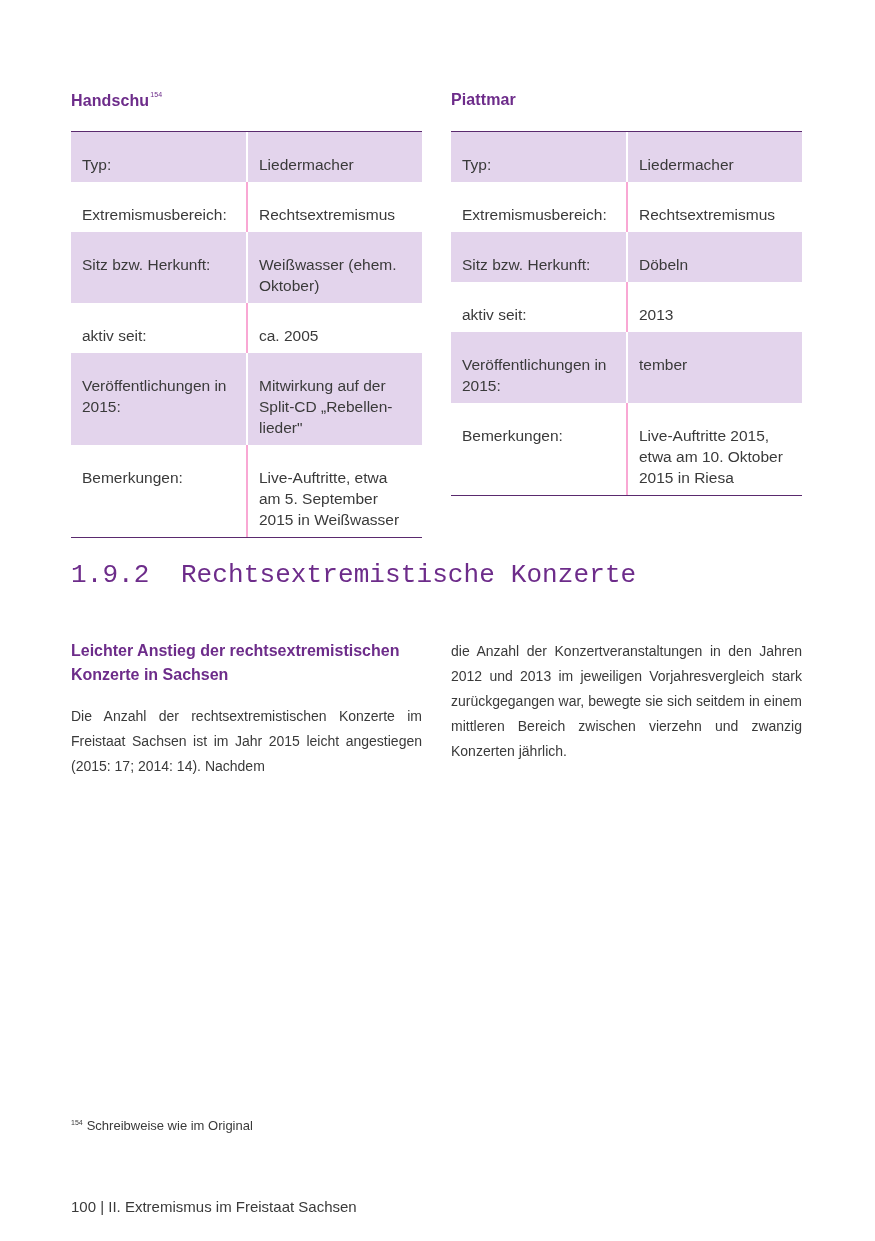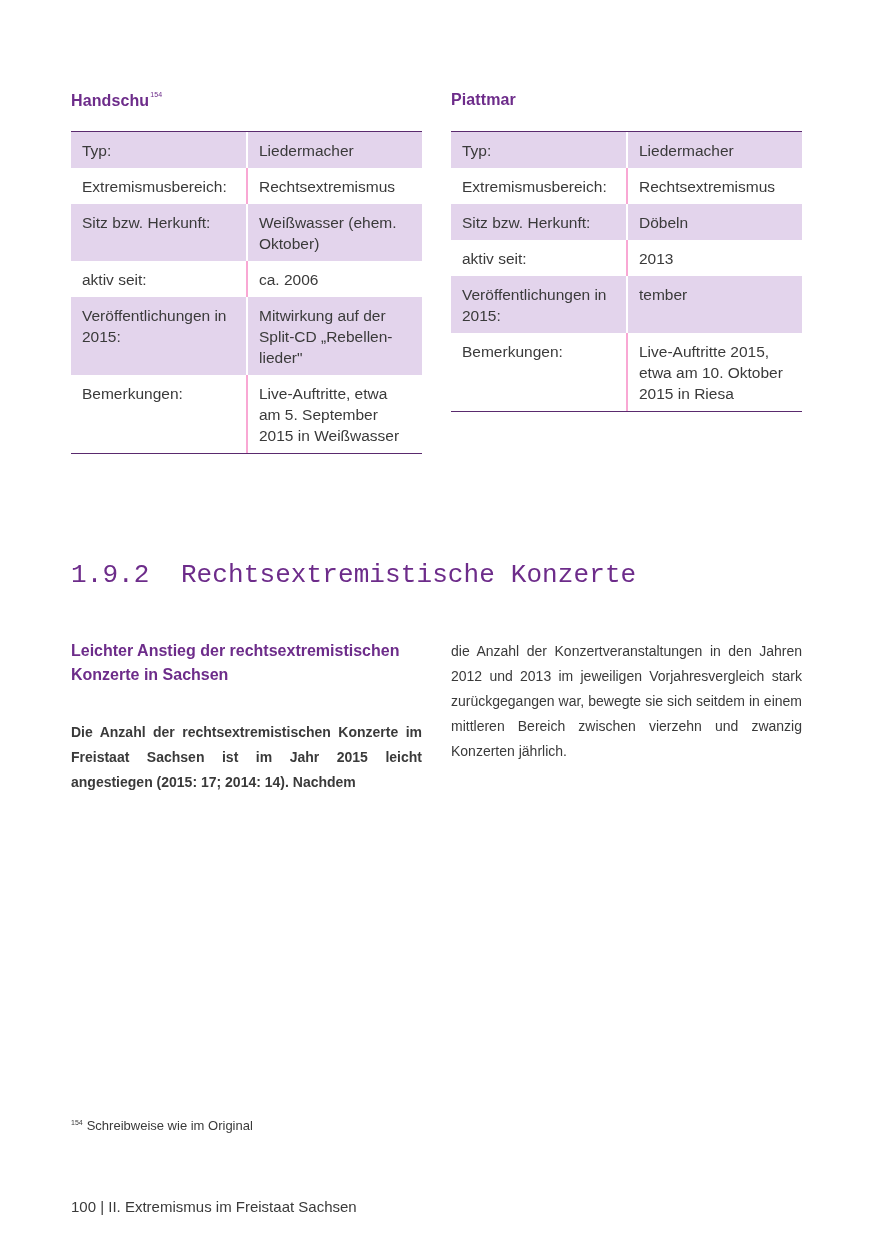--- a/index.html
+++ b/index.html
@@ -22,21 +22,21 @@
 
   table.info {
     position: absolute; top: 131px; width: 351px;
     border-collapse: separate; border-spacing: 0;
     border-top: 1.5px solid #5a2a6e;
     border-bottom: 1.5px solid #5a2a6e;
     font-family: "Liberation Sans", sans-serif;
     font-size: 15.5px; line-height: 21px; color: #3a3a3a;
   }
   table.info td {
-    vertical-align: top; padding: 8px 11px 7px 11px;
+    vertical-align: top; padding: 22px 11px 7px 11px;
   }
   table.info td.k { width: 153px; }
   table.info tr.shade td { background: #e3d4ec; }
   table.info tr.shade td.k { border-right: 2px solid #ffffff; }
   table.info tr td.k { border-right: 2px solid #f9a8d4; }
 
   .section-heading {
     position: absolute; left: 71px; top: 560px;
     font-family: Liberation Mono, monospace;
     font-size: 26px; color: #6d2c8a; letter-spacing: 0.1px;
@@ -45,21 +45,21 @@
     position: absolute; left: 71px; top: 639px; width: 351px;
     font-family: "Liberation Sans", sans-serif; font-weight: bold;
     font-size: 16px; line-height: 24px; color: #6d2c8a;
   }
   .body-text {
     position: absolute; width: 351px;
     font-family: "Liberation Sans", sans-serif;
     font-size: 14px; line-height: 25px; color: #3a3a3a;
     text-align: justify; margin: 0;
   }
-  .body-left { left: 71px; top: 720px; font-weight: bold; }
+  .body-left { left: 71px; top: 704px; }
   .body-right { left: 451px; top: 639px; }
 
   .footnote {
     position: absolute; left: 71px; top: 1118px;
     font-family: "Liberation Sans", sans-serif; font-size: 13px; color: #3a3a3a;
   }
   .footnote sup { font-size: 7px; vertical-align: 5px; margin-right: 4px; }
   .page-footer {
     position: absolute; left: 71px; top: 1166px;
     font-family: "Liberation Sans", sans-serif; font-size: 15px; color: #3a3a3a; margin-top: 32px;
@@ -79,21 +79,21 @@
       <tr>
           <td class="k">Extremismusbereich:</td>
           <td>Rechtsextremismus</td>
         </tr>
       <tr class="shade">
           <td class="k">Sitz bzw. Herkunft:</td>
           <td>Weißwasser (ehem. Oktober)</td>
         </tr>
       <tr>
           <td class="k">aktiv seit:</td>
-          <td>ca. 2006</td>
+          <td>ca. 2005</td>
         </tr>
       <tr class="shade">
           <td class="k">Veröffentlichungen in 2015:</td>
           <td>Mitwirkung auf der Split-CD „Rebellen­lieder"</td>
         </tr>
       <tr>
           <td class="k">Bemerkungen:</td>
           <td>Live-Auftritte, etwa am 5. Sep­tember 2015 in Weißwasser</td>
         </tr>
     </tbody>

